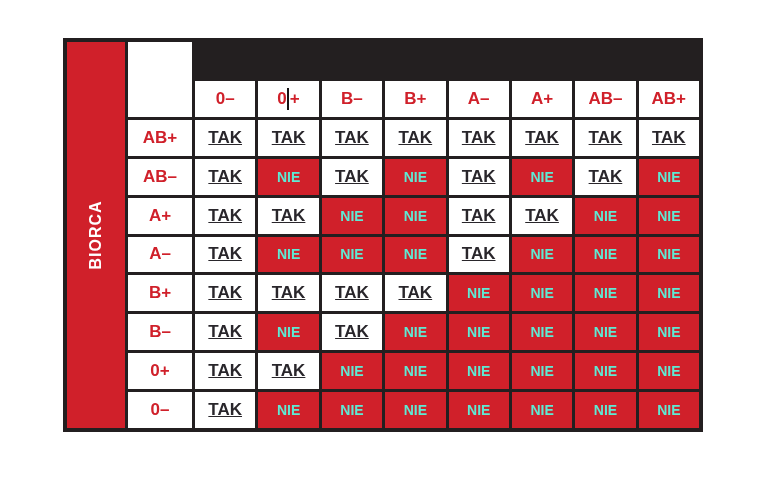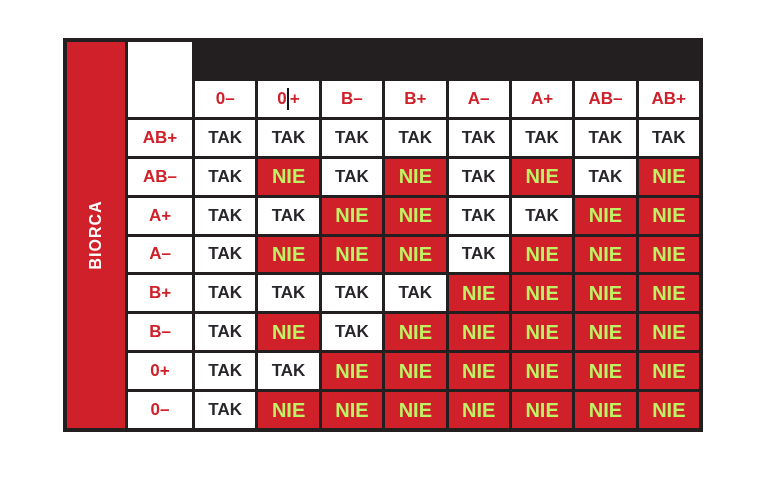--- a/index.html
+++ b/index.html
@@ -53,24 +53,25 @@
     background:var(--cell-bg);color:var(--red);
     font-size:17px;
   }
   .rowhead{
     background:var(--cell-bg);color:var(--red);
     font-size:17px;
   }
   .tak{
     background:var(--cell-bg);color:var(--yes-text);
     font-size:17px;
+    text-decoration:underline;
   }
   .nie{
-    background:var(--red);color:#bef264;
-    font-size:20px;
+    background:var(--red);color:#5eead4;
+    font-size:14px;
   }
   .caret{
     display:inline-block;
     width:2px;height:22px;
     background:#161214;
     margin:0 1px 0 0;
   }
 </style>
 </head>
 <body>

